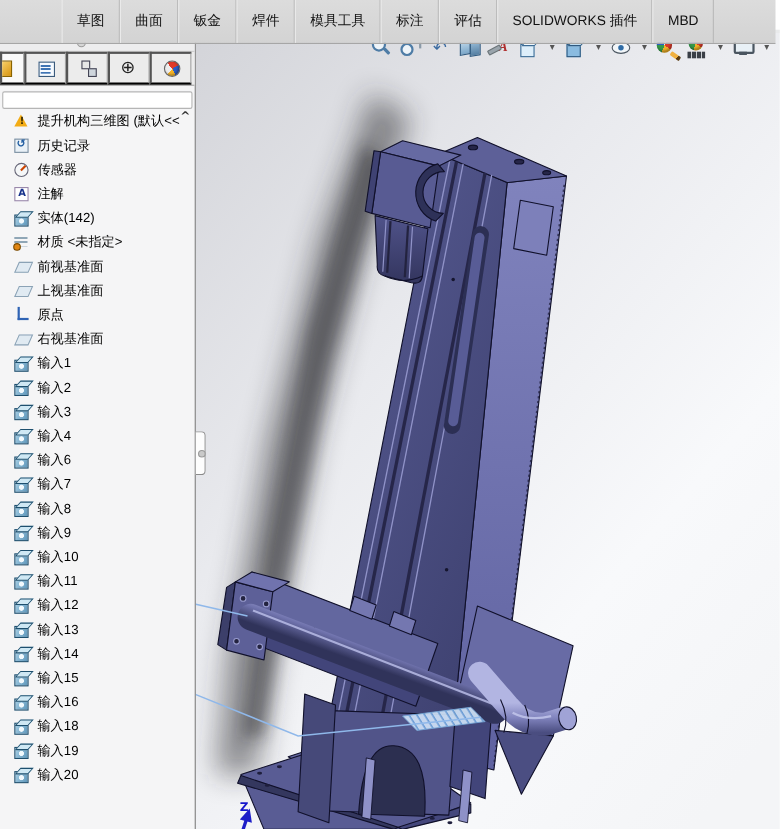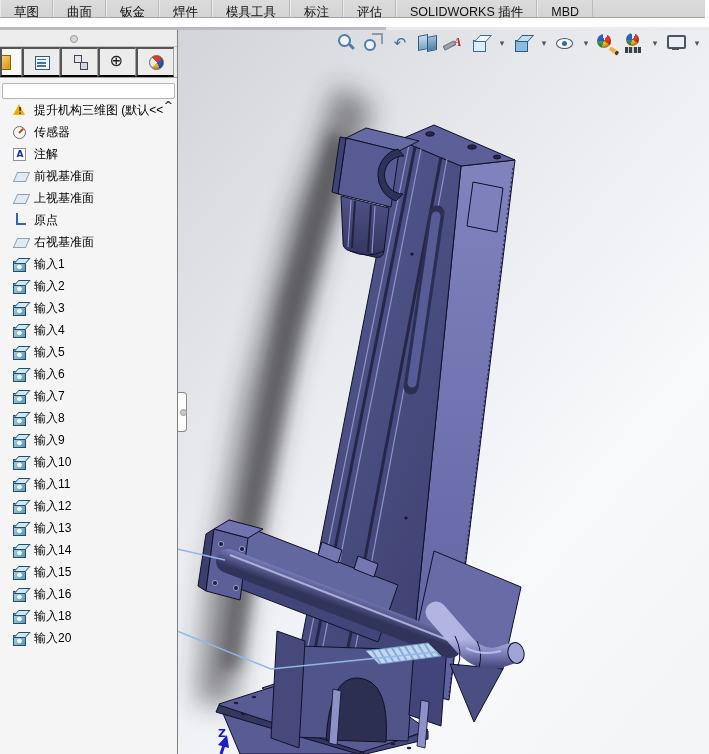--- a/index.html
+++ b/index.html
@@ -1,21 +1,21 @@
 <!DOCTYPE html>
 <html><head>
 <meta charset="utf-8">
 <style>
   html,body{margin:0;padding:0;width:709px;height:754px;overflow:hidden;
     font-family:"Liberation Sans","DejaVu Sans",sans-serif;background:#fff;position:relative;}
   *{box-sizing:border-box;}
 
   
-  .ribbon{position:absolute;top:0;left:0;right:4px;height:18px;background:linear-gradient(#dcdcdc,#d3d3d3);
-    border-bottom:1px solid #a6a6a6;display:flex;z-index:10;}
+  .ribbon{position:absolute;top:0;left:0;right:4px;height:40px;background:linear-gradient(#dcdcdc,#d3d3d3);
+    border-bottom:1px solid #a6a6a6;display:flex;z-index:10;justify-content:center;}
   .rtab{appearance:none;background:transparent;border:0;border-right:1px solid #b9b9b9;border-left:1px solid #eaeaea;
     padding:0 13px;font:12.5px/25px "Liberation Sans","DejaVu Sans",sans-serif;color:#111;white-space:nowrap;}
   .ribbon-sub-left{position:absolute;top:27px;left:0;width:386px;height:3px;background:#b9bac0;z-index:9;}
   .ribbon-sub-right{position:absolute;top:27px;left:386px;right:0;height:3px;background:#e9eaeb;z-index:9;}
 
   
   .left-panel{position:absolute;left:0;top:30px;width:178px;height:724px;background:#f5f5f6;
     border-right:1px solid #7e7e7e;z-index:5;overflow:hidden;}
   .grip{height:16px;background:#ededee;position:relative;}
   .grip::after{content:"";position:absolute;left:70px;top:5px;width:6px;height:6px;border-radius:50%;
@@ -409,32 +409,44 @@
     <input type="text" readonly="" placeholder="" style="">
   </div>
 
   <div class="ptree">
     <div class="trow">
       <span class="tico warning-icon"></span>
       <span class="tlabel">提升机构三维图 (默认&lt;&lt;</span>
     </div>
     <div>
 
+        <div class="trow">
+          <span class="tico history-icon"></span>
+          <span class="tlabel">历史记录</span>
+        </div>
 
         <div class="trow">
           <span class="tico sensor-icon"></span>
           <span class="tlabel">传感器</span>
         </div>
 
         <div class="trow">
           <span class="tico note-icon"></span>
           <span class="tlabel">注解</span>
         </div>
 
-
+        <div class="trow">
+          <span class="tico bodies-icon"></span>
+          <span class="tlabel">实体(142)</span>
+        </div>
+
+        <div class="trow">
+          <span class="tico material-icon"></span>
+          <span class="tlabel">材质 &lt;未指定&gt;</span>
+        </div>
 
         <div class="trow">
           <span class="tico plane-icon"></span>
           <span class="tlabel">前视基准面</span>
         </div>
 
         <div class="trow">
           <span class="tico plane-icon"></span>
           <span class="tlabel">上视基准面</span>
         </div>
@@ -462,24 +474,20 @@
         <div class="trow">
           <span class="tico cube-icon"></span>
           <span class="tlabel">输入3</span>
         </div>
 
         <div class="trow">
           <span class="tico cube-icon"></span>
           <span class="tlabel">输入4</span>
         </div>
 
-        <div class="trow">
-          <span class="tico cube-icon"></span>
-          <span class="tlabel">输入5</span>
-        </div>
 
         <div class="trow">
           <span class="tico cube-icon"></span>
           <span class="tlabel">输入6</span>
         </div>
 
         <div class="trow">
           <span class="tico cube-icon"></span>
           <span class="tlabel">输入7</span>
         </div>
@@ -528,20 +536,24 @@
           <span class="tico cube-icon"></span>
           <span class="tlabel">输入16</span>
         </div>
 
 
         <div class="trow">
           <span class="tico cube-icon"></span>
           <span class="tlabel">输入18</span>
         </div>
 
+        <div class="trow">
+          <span class="tico cube-icon"></span>
+          <span class="tlabel">输入19</span>
+        </div>
 
         <div class="trow">
           <span class="tico cube-icon"></span>
           <span class="tlabel">输入20</span>
         </div>
       </div>
     <button class="scroll-up">^</button>
   </div>
 </aside>
 

